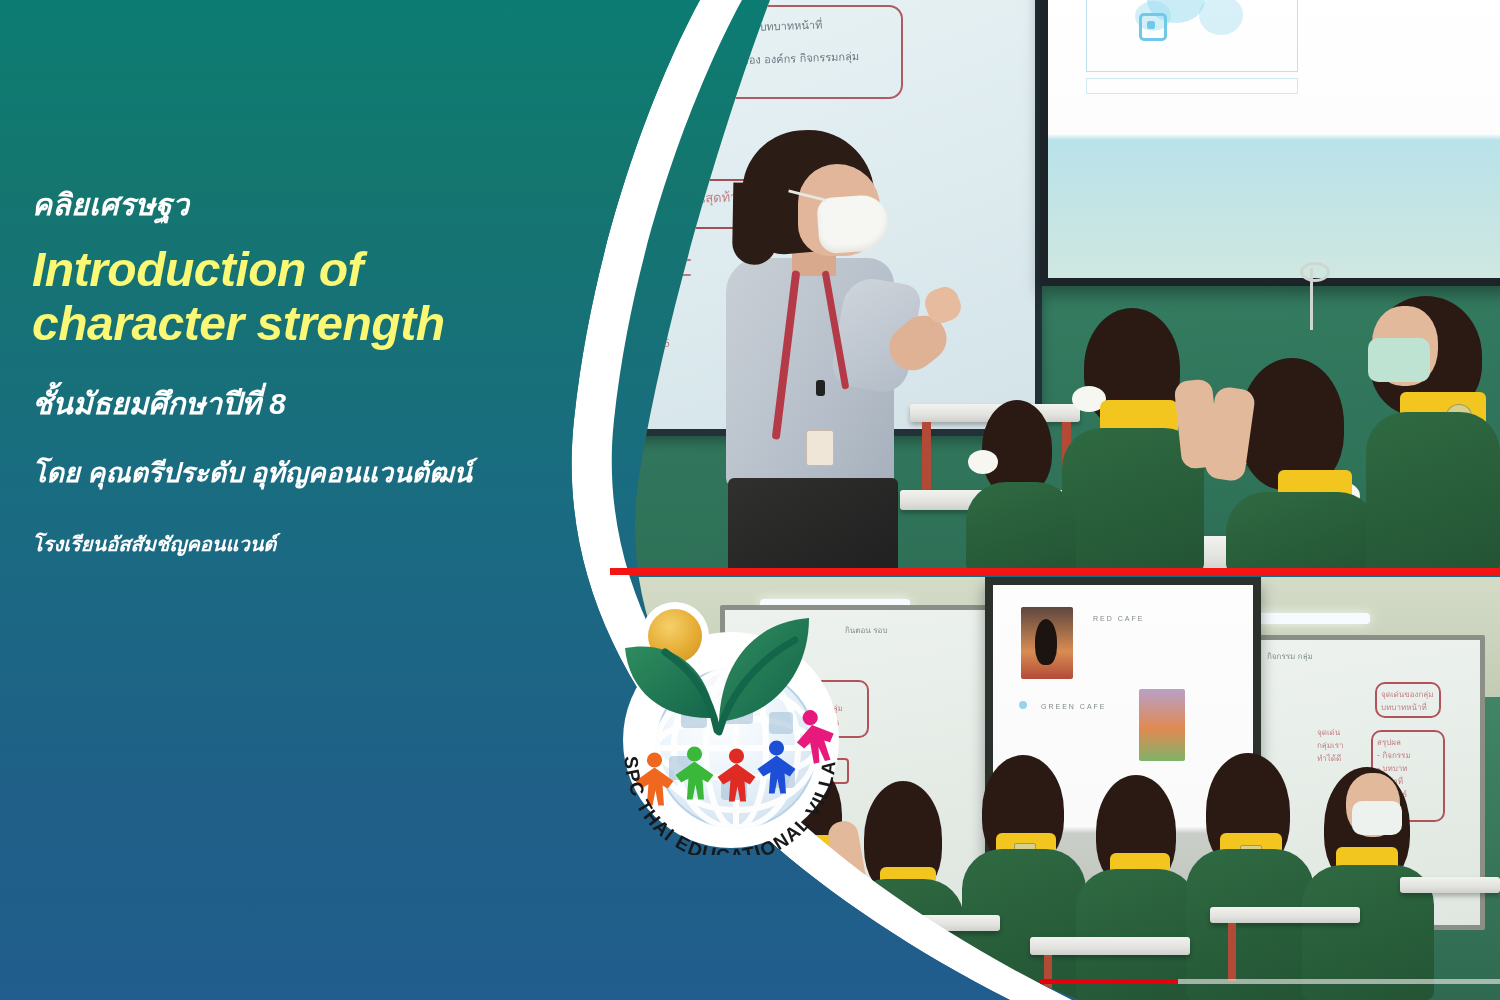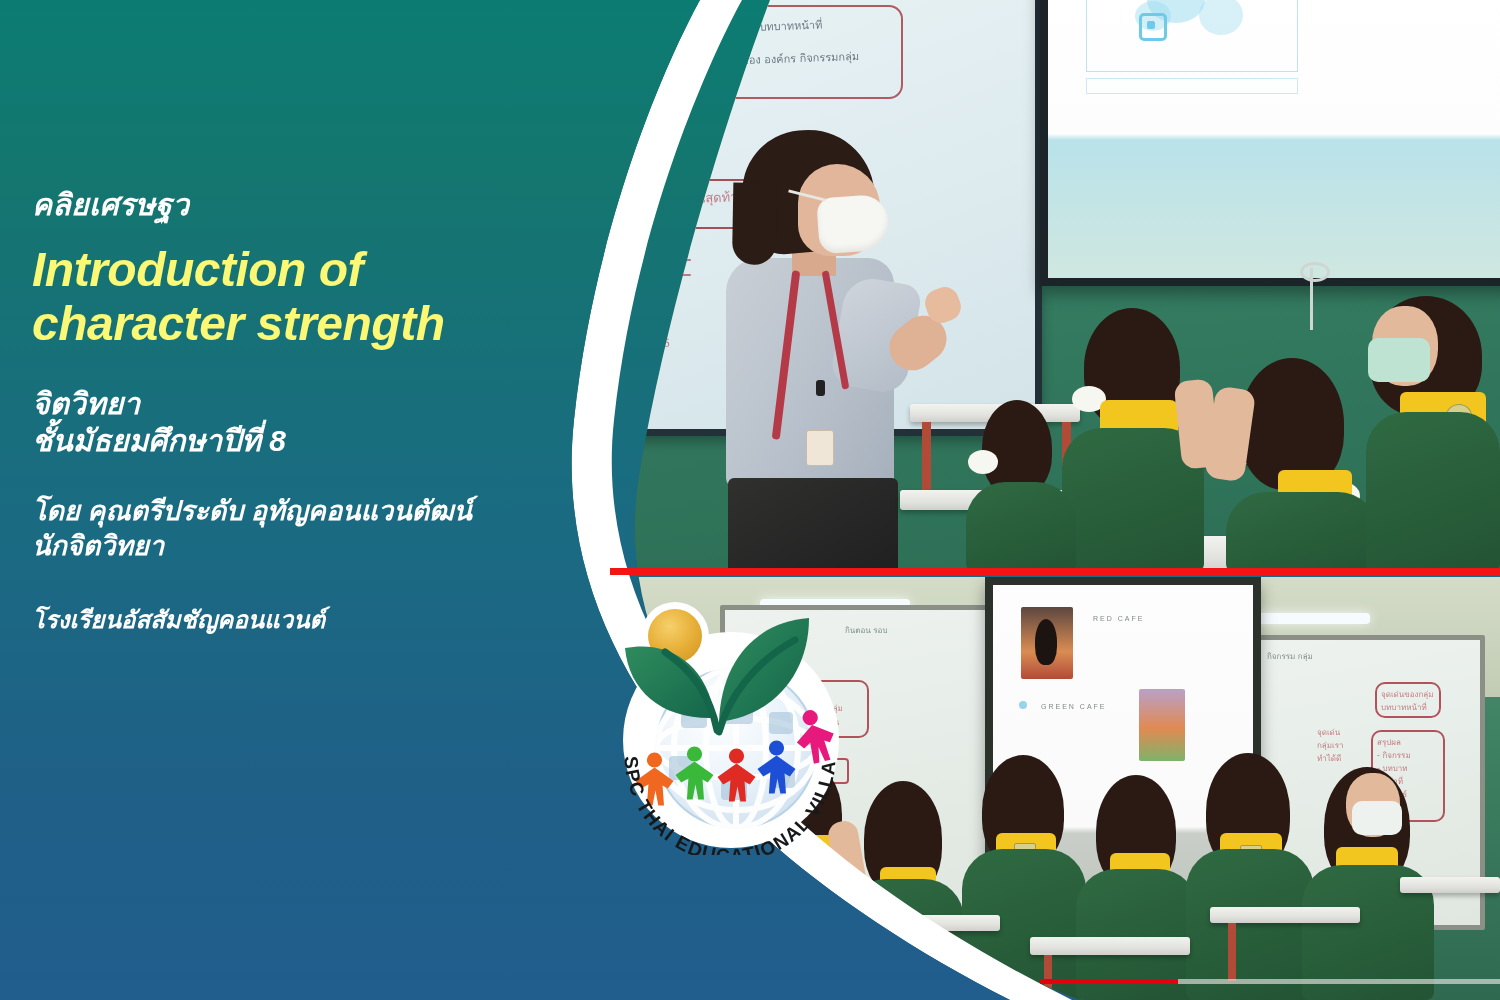--- a/index.html
+++ b/index.html
@@ -137,21 +137,21 @@
   .title{
     color:#faf874;font-size:48px;font-weight:bold;font-style:italic;
     line-height:1.12;margin:0 0 34px 0;letter-spacing:-.5px;
   }
   .subject{
     color:#ffffff;font-size:30px;font-weight:bold;font-style:italic;line-height:1.26;margin:0 0 34px 0;
   }
   .byline{
     color:#ffffff;font-size:27px;font-weight:bold;font-style:italic;line-height:1.3;margin:0 0 42px 0;
   }
-  .school{color:#ffffff;font-size:24px;font-weight:bold;font-style:italic;line-height:1.18;margin:0 0 2px 0;}
+  .school{color:#ffffff;font-size:20px;font-weight:bold;font-style:italic;line-height:1.18;margin:0 0 2px 0;}
   .district{color:#ffffff;font-size:24px;font-weight:bold;font-style:italic;line-height:1.2;margin:0;}
 
   
   .logo{position:absolute;left:603px;top:600px;width:250px;height:255px;z-index:9;}
 </style>
 </head>
 <body>
 
 <div class="stage">
 
@@ -376,26 +376,24 @@
     <div class="vbar-fill" style="width: 138px; background: rgb(227, 0, 15);"></div>
   </div>
 
   <div class="text-col">
     <div class="kicker">คลิยเศรษฐว</div>
     <div class="title">
       <div>Introduction of</div>
       <div>character strength</div>
     </div>
     <div class="subject">
-      <div>จิตวิทยา</div>
       <div>ชั้นมัธยมศึกษาปีที่ 8</div>
     </div>
     <div class="byline">
       <div>โดย คุณตรีประดับ อุทัญคอนแวนตัฒน์</div>
-      <div>นักจิตวิทยา</div>
     </div>
     <div class="school">โรงเรียนอัสสัมชัญคอนแวนต์</div>
   </div>
 
   <svg class="logo" viewBox="0 0 250 255">
     <defs>
       <radialGradient id="sunG" cx="40%" cy="32%" r="72%">
         <stop offset="0%" stop-color="#f6d06a"></stop>
         <stop offset="65%" stop-color="#e6ae37"></stop>
         <stop offset="100%" stop-color="#d99e28"></stop>

